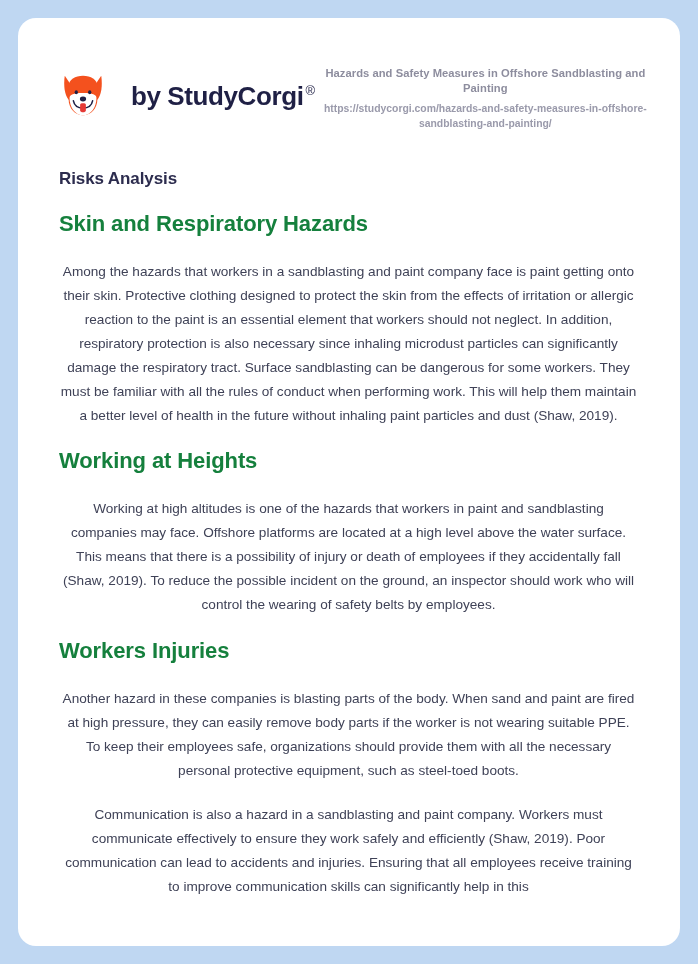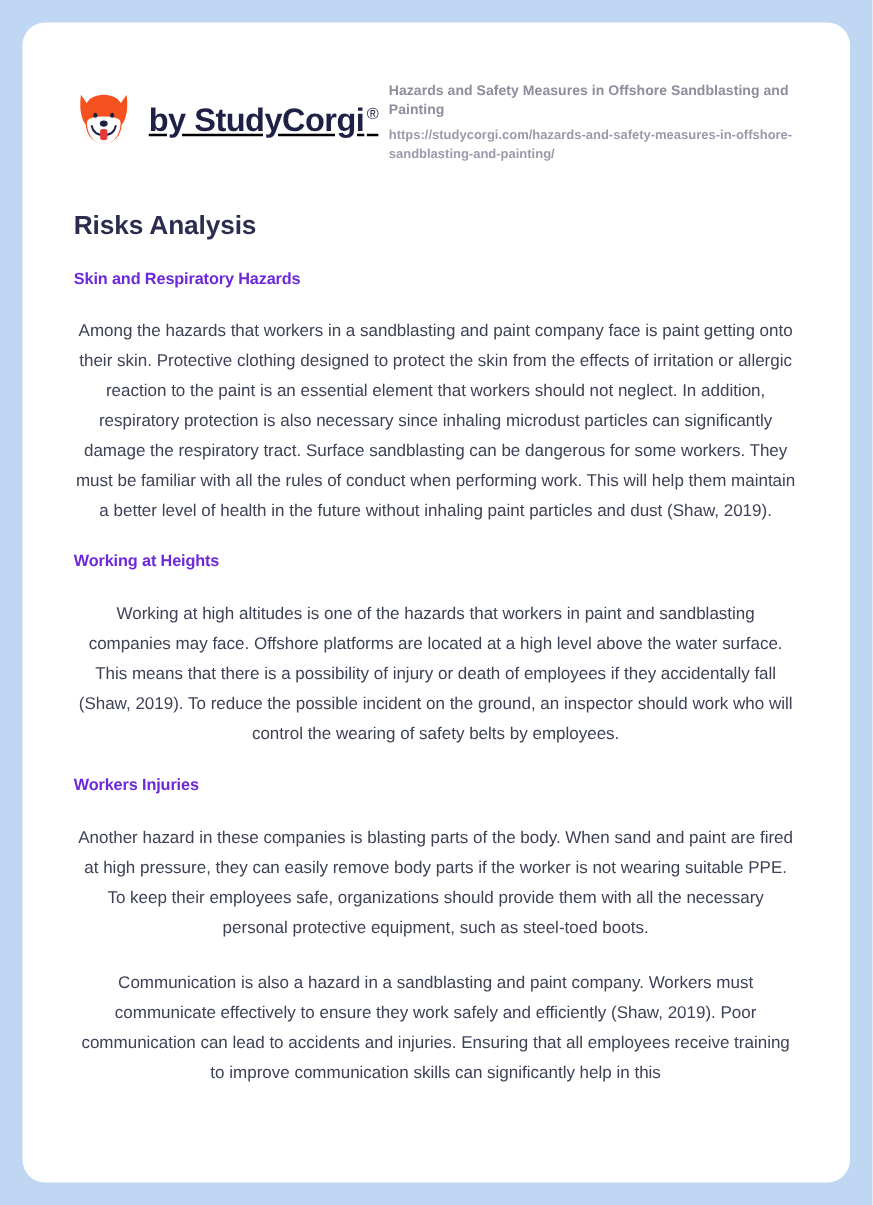--- a/index.html
+++ b/index.html
@@ -30,24 +30,23 @@
   .doc-header {
     display: flex;
     align-items: flex-start;
     justify-content: space-between;
     padding: 44px 24px 0 41px;
   }
 
   .brand {
     display: flex;
     align-items: center;
-    gap: 12px;
+    gap: 24px;
     flex: 0 0 auto;
     padding-top: 10px;
-    text-decoration: underline;
   }
 
   .brand-logo {
     width: 48px;
     height: 48px;
     flex: 0 0 auto;
     display: block;
   }
 
   .brand-text {
@@ -60,21 +59,21 @@
   }
 
   .brand-reg {
     font-size: 13px;
     vertical-align: super;
     font-weight: normal;
     margin-left: 2px;
   }
 
   .doc-meta {
-    text-align: left;
+    text-align: center;
     flex: 0 1 auto;
     max-width: 345px;
     padding-top: 4px;
   }
 
   .doc-meta-title {
     font-size: 11.2px;
     font-weight: bold;
     color: #8d8d9e;
     line-height: 1.35;
@@ -90,31 +89,31 @@
     word-break: break-word;
   }
 
   
   .doc-body {
     padding: 0 42px 0 41px;
     margin-top: 38px;
   }
 
   h1.section-title {
-    font-size: 21px;
+    font-size: 17px;
     font-weight: bold;
     color: #2c2c4e;
     letter-spacing: -0.1px;
     margin-bottom: 22px;
   }
 
   h2.subsection-title {
-    font-size: 13px;
+    font-size: 22px;
     font-weight: bold;
-    color: #6d28d9;
+    color: #15803d;
     letter-spacing: -0.1px;
     margin-bottom: 23px;
   }
 
   h2.subsection-title.spaced { margin-top: 20px; }
 
   p.body-text {
     font-size: 13.6px;
     line-height: 1.77;
     color: #3f4257;

